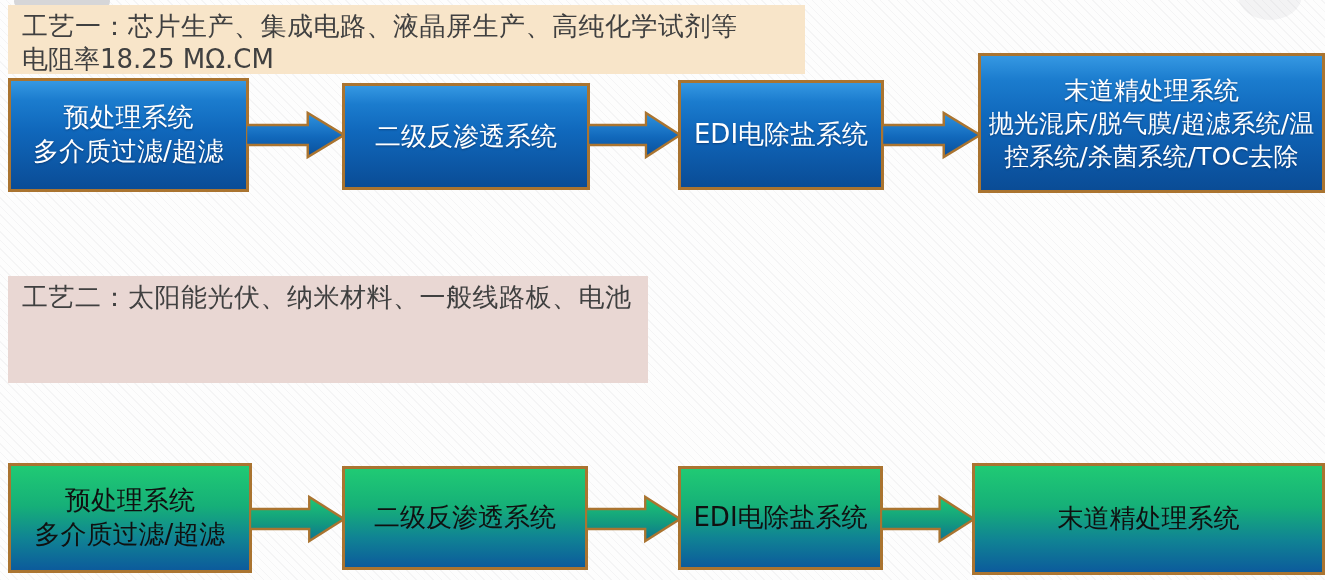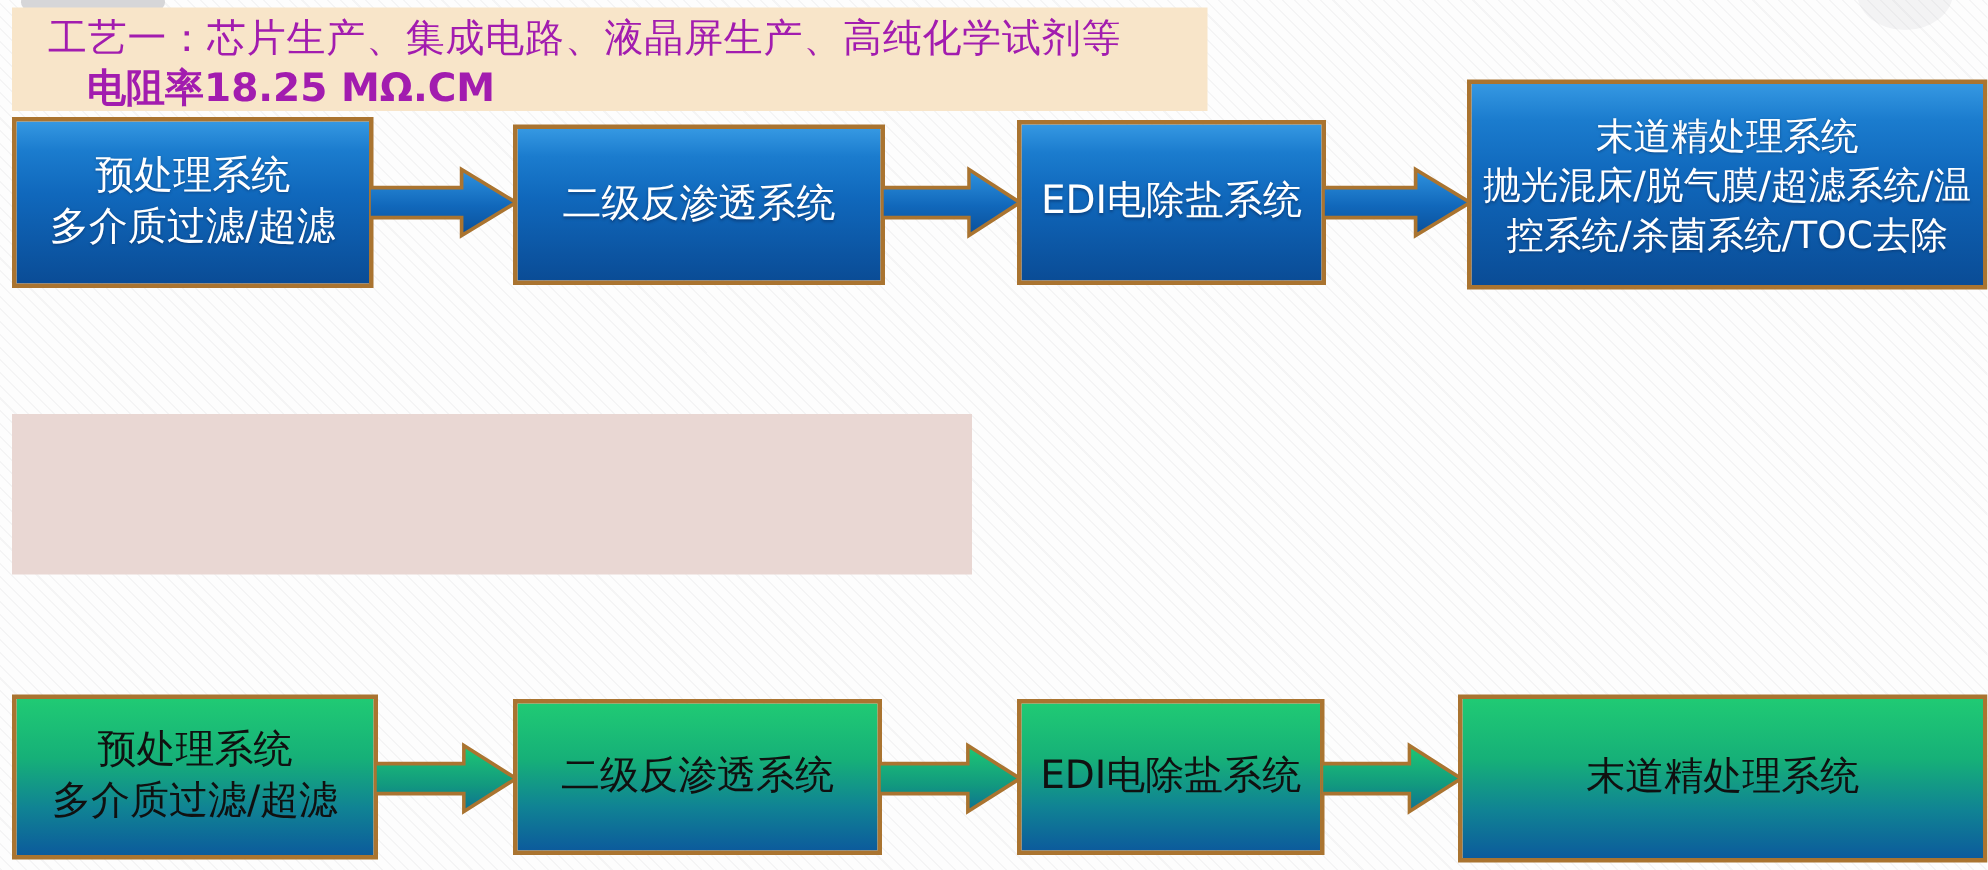--- a/index.html
+++ b/index.html
@@ -6,26 +6,26 @@
   body {
     width:1325px; height:580px; position:relative; overflow:hidden;
     font-family:"DejaVu Sans","Liberation Sans",sans-serif;
     background-color:#fdfdfd;
     background-image:repeating-linear-gradient(45deg,
       rgba(170,170,175,0.10) 0px, rgba(170,170,175,0.10) 1px,
       rgba(255,255,255,0) 1px, rgba(255,255,255,0) 6px);
   }
   .hdr {
     position:absolute; box-sizing:border-box;
-    color:#a21caf; font-size:26px; line-height:1.27;
-    padding:5px 24px; letter-spacing:0.5px;
+    color:#404040; font-size:26px; line-height:1.27;
+    padding:5px 14px; letter-spacing:0.5px;
   }
   .hdr1 { left:8px; top:5px;  width:797px;  height:69px;  background:#f8e5c9; }
   .hdr2 { left:8px; top:276px; width:640px; height:107px; background:#e9d7d3; }
-  .hdr .num { letter-spacing:0; font-weight:700;margin-left:26px; }
+  .hdr .num { letter-spacing:0; font-weight:400; }
   .fbox {
     position:absolute; box-sizing:border-box;
     border:3px solid #aa7430;
     display:flex; flex-direction:column; justify-content:center; align-items:center;
     text-align:center; font-size:26px; line-height:1.3; padding:0 3px;
   }
   .fbox.blue {
     background:linear-gradient(180deg,#3598e2 0%,#1b7cce 18%,#1068bc 45%,#0a4c96 100%);
     color:#ffffff; text-shadow:0 1px 2px rgba(0,0,30,0.35);
   }
@@ -108,20 +108,21 @@
   <svg viewBox="0 0 100 60" preserveAspectRatio="none">
     <polygon points="0,20 63,20 63,8 100,30 63,52 63,40 0,40" fill="url(#agBlue)" stroke="#aa7430" stroke-width="2.5"></polygon>
   </svg>
 </div>
 <div class="fbox blue b1-4">
   <div>末道精处理系统</div>
   <div>抛光混床/脱气膜/超滤系统/温控系统/杀菌系统/TOC去除</div>
 </div>
 
 <div class="hdr hdr2">
+  <div>工艺二：太阳能光伏、纳米材料、一般线路板、电池</div>
 </div>
 
 <div class="fbox green b2-1">
   <div>预处理系统</div>
   <div>多介质过滤/超滤</div>
 </div>
 <div class="arrow a2-1">
   <svg viewBox="0 0 100 60" preserveAspectRatio="none">
     <polygon points="0,20 63,20 63,8 100,30 63,52 63,40 0,40" fill="url(#agGreen)" stroke="#aa7430" stroke-width="2.5"></polygon>
   </svg>

